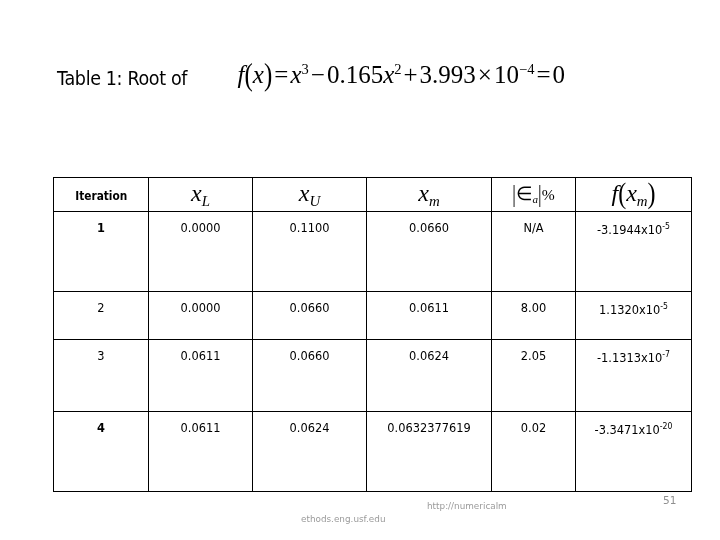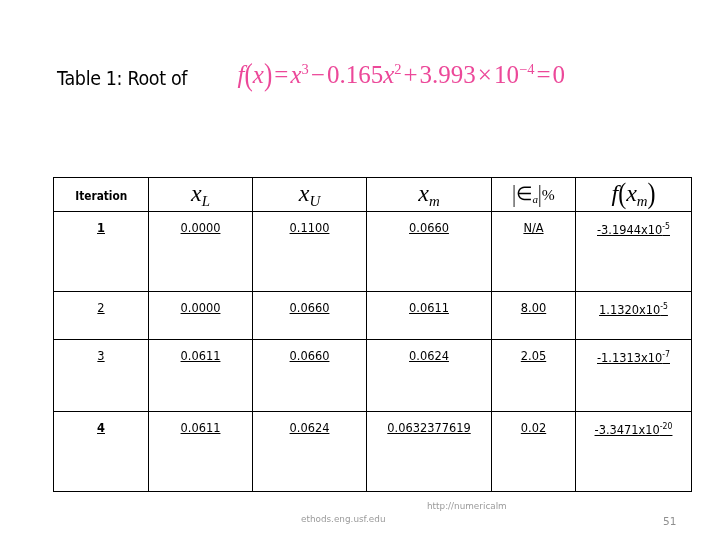--- a/index.html
+++ b/index.html
@@ -40,21 +40,21 @@
   .title-line-2 {
     margin-top: 11px;
     margin-left: 42px;
   }
 
   
   #equation {
     font-family: "Liberation Serif", serif;
     font-size: 25px;
     font-style: italic;
-    color: #ec4899;
+    color: #000000;
     margin-left: 36px;
     white-space: nowrap;
     line-height: 1;
     position: relative;
     top: -2px;
   }
   #equation .upr { font-style: normal; }
   #equation sup {
     font-size: 0.58em;
     vertical-align: super;
@@ -76,21 +76,20 @@
     width: 638px;
     border-collapse: collapse;
     table-layout: fixed;
   }
   #results-table td, #results-table th {
     border: 1.6px solid #000;
     padding: 0;
     text-align: center;
     vertical-align: top;
     font-weight: normal;
-    text-decoration: underline;
   }
   #results-table thead th {
     height: 33px;
     vertical-align: middle;
   }
   .col-iter  { width: 95px; }
   .col-xl    { width: 104px; }
   .col-xu    { width: 114px; }
   .col-xm    { width: 125px; }
   .col-ea    { width: 84px; }
@@ -170,21 +169,21 @@
     font-family: "DejaVu Sans", sans-serif;
     font-size: 9.5px;
     color: #9a9a9a;
     transform: scaleX(0.93);
     transform-origin: left center;
     white-space: nowrap;
   }
   #page-number {
     position: absolute;
     left: 663px;
-    top: 515px;
+    top: 494px;
     font-family: "DejaVu Sans", sans-serif;
     font-size: 10.5px;
     color: #8f8f8f;
     white-space: nowrap;
   }
 </style>
 </head>
 <body>
 
 <div id="slide-title">

